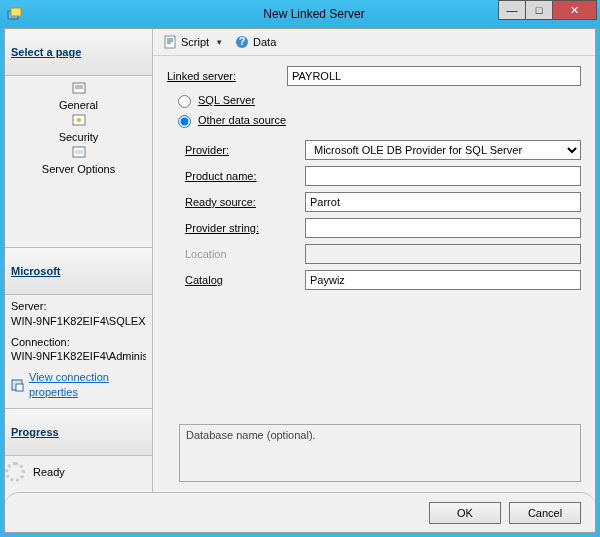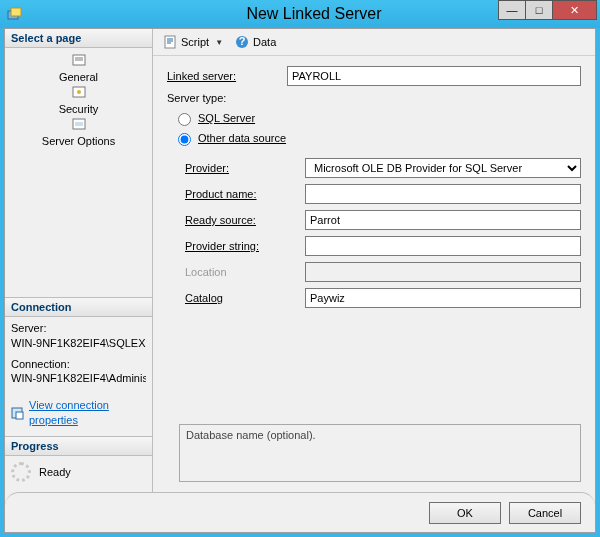--- a/index.html
+++ b/index.html
@@ -1,33 +1,33 @@
 <!DOCTYPE html>
 <html><head>
 <meta charset="utf-8">
 <style>
 * { box-sizing: border-box; font-family: "Segoe UI", Tahoma, sans-serif; font-size: 11px; }
 html, body { margin: 0; padding: 0; }
 body { background: #3bb5e8; width: 600px; height: 537px; position: relative; }
 .titlebar { height: 28px; background: linear-gradient(#42c0ef,#33b0e4); display: flex; align-items: center; padding-left: 6px; }
 .titlebar .icon { width: 16px; height: 16px; margin-right: 6px; }
-.titlebar .title { flex: 1; text-align: center; color: #000; font-size: 16px; }
+.titlebar .title { flex: 1; text-align: center; color: #000; font-size: 12px; }
 .winbtns { display: flex; height: 20px; position: absolute; right: 3px; top: 0; }
 .winbtn { width: 28px; height: 20px; border: 1px solid #555; display: flex; align-items: center; justify-content: center; background: #d8d8d8; margin-left: -1px; cursor: default; }
 .winbtn.close { background: #c75050; color: #fff; width: 45px; }
 .window-body { position: absolute; top: 28px; left: 4px; right: 4px; bottom: 4px; background: #f0f0f0; border: 1px solid #9e9e9e; display: flex; flex-direction: column; }
 .main { flex: 1; display: flex; min-height: 0; }
 .leftcol { width: 148px; border-right: 1px solid #bdbdbd; display: flex; flex-direction: column; background: #f0f0f0; }
-.panel-head { background: linear-gradient(#f6f6f6,#e3e3e3); border-bottom: 1px solid #bdbdbd; border-top: 1px solid #bdbdbd; padding: 3px 6px; font-weight: bold; color: #003a6b; }
+.panel-head { background: linear-gradient(#f6f6f6,#e3e3e3); border-bottom: 1px solid #bdbdbd; border-top: 1px solid #bdbdbd; padding: 17px 6px; font-weight: bold; color: #003a6b; text-decoration: underline; }
 .leftcol .panel-head:first-child { border-top: none; }
 .navlist { padding: 4px 4px 8px 4px; }
 .navitem { display: flex; align-items: center; gap: 4px; padding: 1px 2px; cursor: default; flex-direction: column; }
 .conn { padding: 4px 6px 8px 6px; line-height: 1.35; }
-.connlink { color: #0066cc; text-decoration: underline; cursor: pointer; display: flex; align-items: center; gap: 4px; margin-top: 12px; }
-.progress { padding: 6px 6px 10px 6px; display: flex; align-items: center; gap: 8px; }
+.connlink { color: #0066cc; text-decoration: underline; cursor: pointer; display: flex; align-items: center; gap: 4px; margin-top: 6px; }
+.progress { padding: 6px 6px 10px 0; display: flex; align-items: center; gap: 8px; }
 .spinner { width: 20px; height: 20px; border-radius: 50%; border: 3px dotted #c8c8c8; }
 .rightcol { flex: 1; display: flex; flex-direction: column; background: #f0f0f0; min-width: 0; }
 .toolbar { display: flex; align-items: center; gap: 12px; padding: 6px 10px; border-bottom: 1px solid #d0d0d0; }
 .toolbtn { display: flex; align-items: center; gap: 4px; cursor: default; color: #000; }
 .toolbtn .arrow { font-size: 8px; color: #333; margin-left: 2px; }
 .formarea { flex: 1; padding: 10px 14px 6px 14px; overflow: hidden; position: relative; }
 .formrow { display: flex; align-items: center; margin-bottom: 6px; border-radius: 7px; }
 .formrow .lbl { width: 120px; color: #000; }
 .formrow .lbl.u { text-decoration: underline; text-underline-offset: 1px; }
 .formrow .lbl.disabled { color: #9a9a9a; }
@@ -89,21 +89,21 @@
                 <rect x="1" y="2" width="12" height="10" fill="#fff" stroke="#7a7a7a"></rect>
                 <rect x="3" y="5" width="8" height="4" fill="#cde"></rect>
               </svg>
             </span>
           <span>Server Options</span>
         </div>
       </div>
 
       <div style="flex:1"></div>
 
-      <div class="panel-head">Connection</div>
+      <div class="panel-head">Microsoft</div>
       <div class="conn">
         <div>Server:</div>
         <div style="white-space:nowrap;overflow:hidden">WIN-9NF1K82EIF4\SQLEXPRES</div>
         <div style="height:6px"></div>
         <div>Connection:</div>
         <div style="white-space:nowrap;overflow:hidden">WIN-9NF1K82EIF4\Administrator</div>
         <div class="connlink">
           <span>
               <svg width="14" height="14">
                 <rect x="1" y="2" width="10" height="10" fill="#cde8f7" stroke="#2d6aa0"></rect>
@@ -142,23 +142,20 @@
             </span>
           <span>Data</span>
         </div>
       </div>
 
       <div class="formarea">
         <div class="formrow">
           <span class="lbl u">Linked server:</span>
           <input type="text" value="PAYROLL" style="">
         </div>
-        <div class="formrow">
-          <span class="lbl">Server type:</span>
-        </div>
         <div class="radio">
           <input type="radio" name="st" style="">
           <span class="u" style="text-decoration:underline">SQL Server</span>
         </div>
         <div class="radio">
           <input type="radio" name="st" checked="" style="">
           <span class="u" style="text-decoration:underline">Other data source</span>
         </div>
         <div style="height:8px"></div>
 

